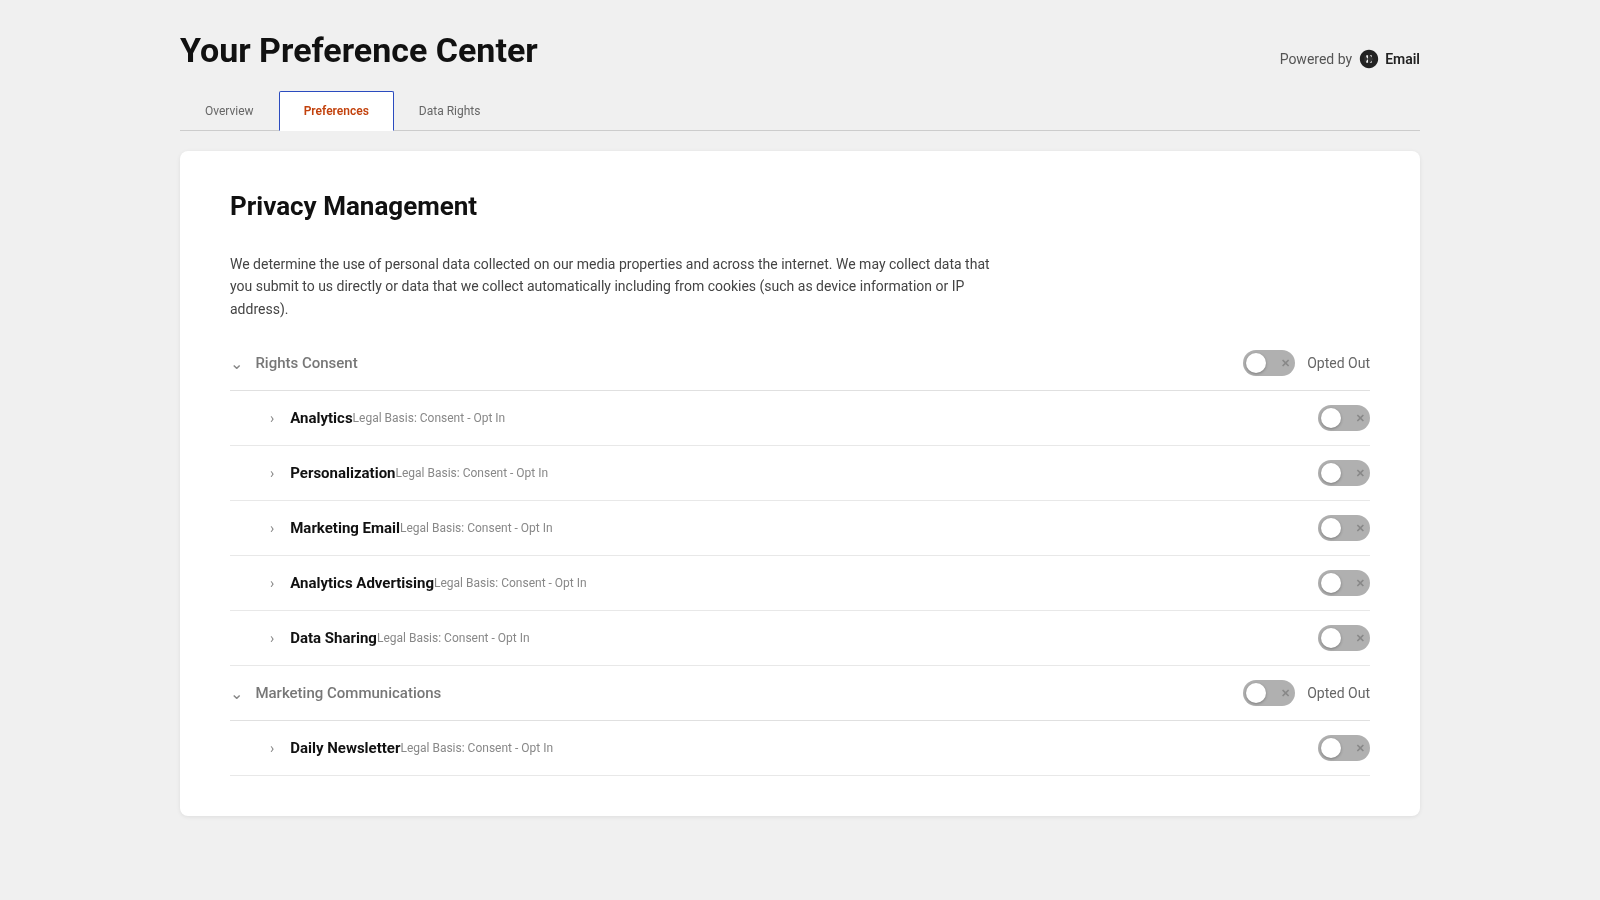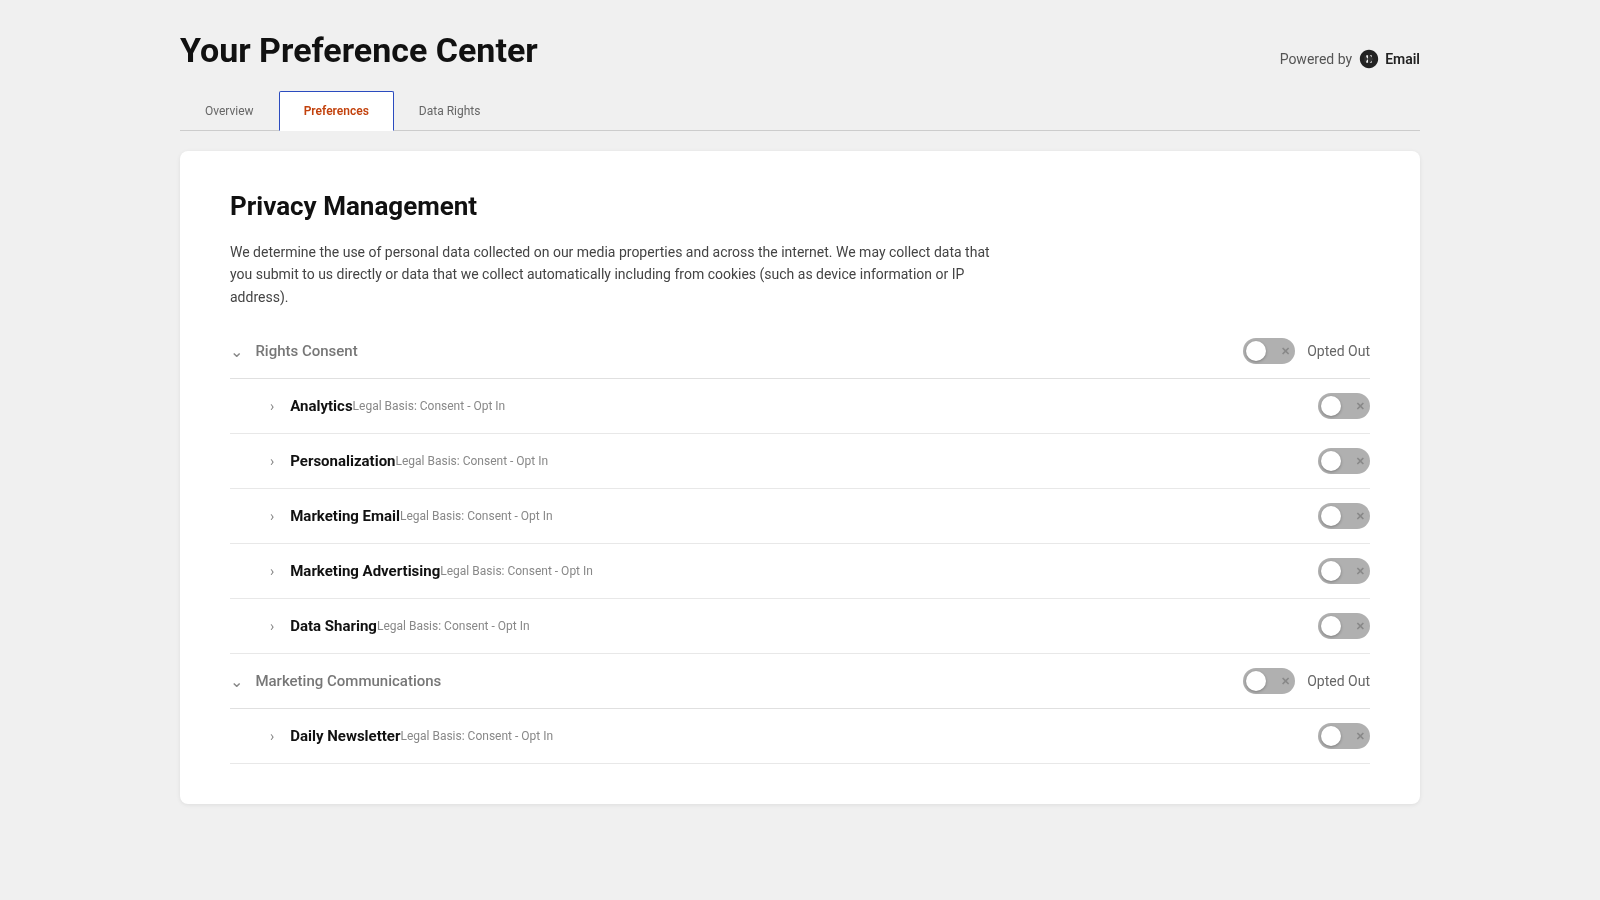--- a/index.html
+++ b/index.html
@@ -83,21 +83,21 @@
       background: white;
       border-radius: 8px;
       padding: 40px 50px;
       margin-top: 20px;
       box-shadow: 0 1px 4px rgba(0,0,0,0.08);
     }
 
     .section-title {
       font-size: 26px;
       font-weight: 700;
-      margin-bottom: 20px;
+      margin-bottom: 32px;
       color: #111;
     }
 
     .section-description {
       font-size: 14px;
       color: #444;
       line-height: 1.6;
       margin-bottom: 16px;
       max-width: 780px;
     }
@@ -306,21 +306,21 @@
           <div class="toggle-thumb"></div>
           <span class="toggle-x">✕</span>
         </div>
       </div>
     </div>
 
     <div class="item-row">
       <div class="item-left">
         <span class="chevron-right">›</span>
         <div class="item-info">
-          <span class="item-name">Marketing Advertising</span>
+          <span class="item-name">Analytics Advertising</span>
           <span class="item-subtitle">Legal Basis: Consent - Opt In</span>
         </div>
       </div>
       <div class="toggle">
         <div class="toggle-track">
           <div class="toggle-thumb"></div>
           <span class="toggle-x">✕</span>
         </div>
       </div>
     </div>

